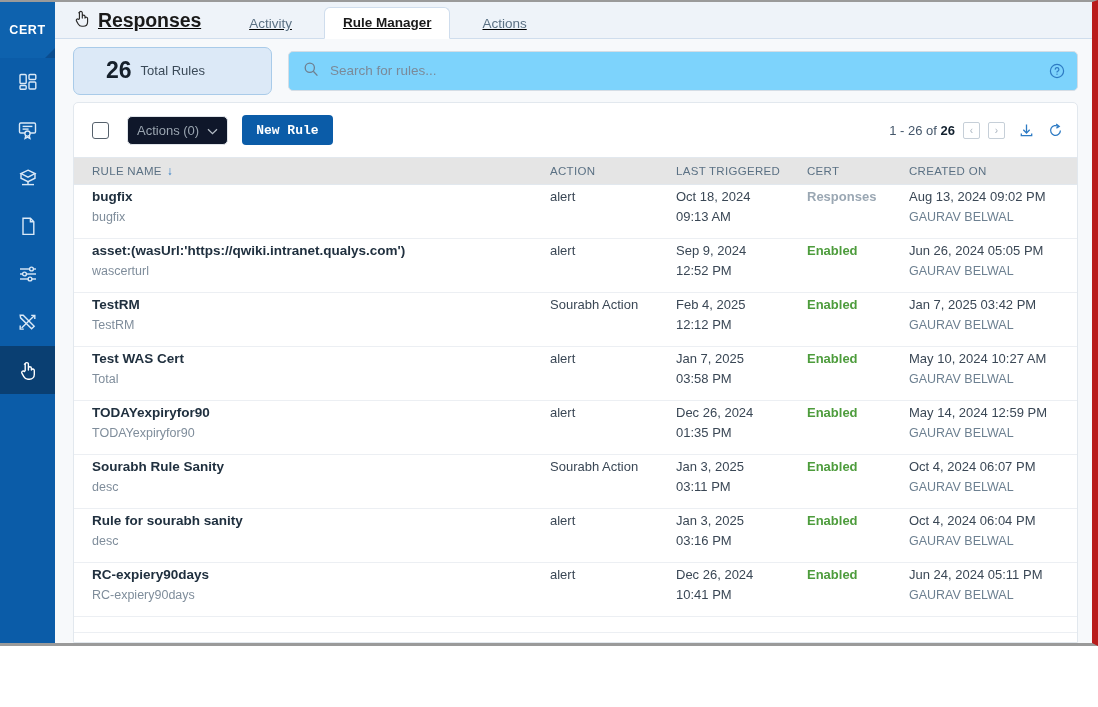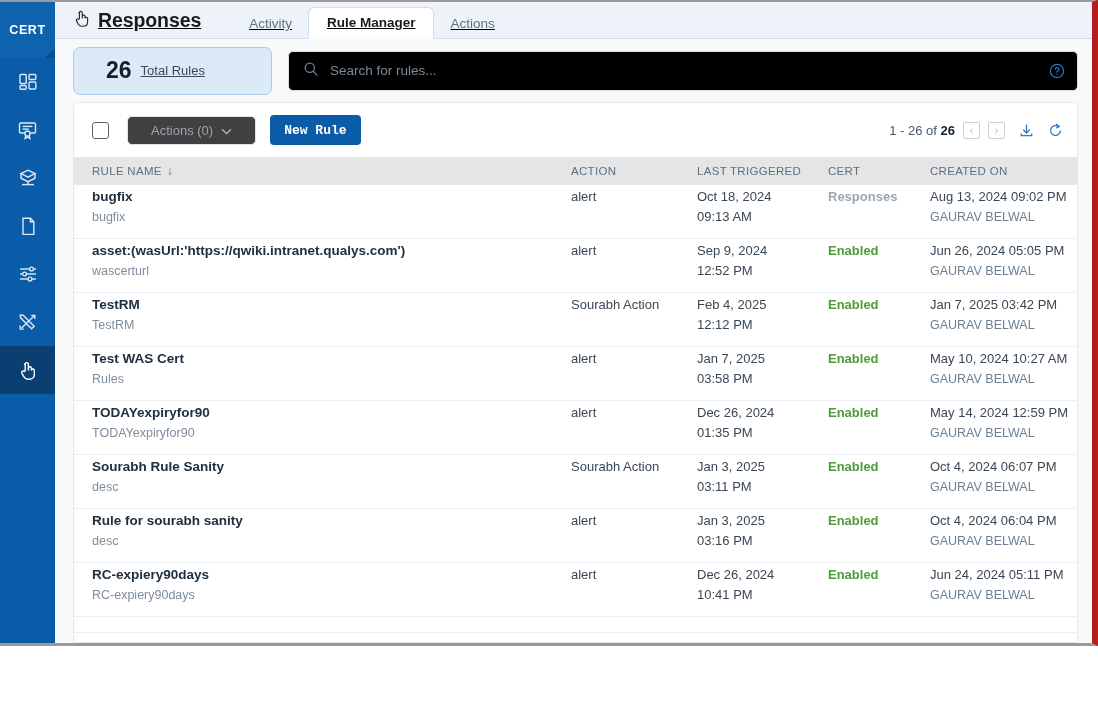--- a/index.html
+++ b/index.html
@@ -68,21 +68,21 @@
     height:1px; background:#cfdded;
   }
   .page-title-wrap {
     display: flex; align-items: center; gap: 8px;
     padding-bottom: 7px; margin-right: 32px;
   }
   .page-title {
     font-size: 19.5px; font-weight: bold; color: #1a1a1a;
     letter-spacing: -.1px;
   }
-  .tabs { display: flex; align-items: flex-end; gap: 0; height: 100%; }
+  .tabs { display: flex; align-items: flex-end; gap: 16px; height: 100%; }
   .tab {
     padding: 0 16px;
     height: 30px; line-height: 30px;
     font-size: 13.5px; color: #5b7184;
     cursor: pointer; position: relative;
     white-space: nowrap;
   }
   .tab.active {
     background: #ffffff; font-weight: bold; color: #1b1b1b;
     border: 1px solid #cfdded; border-bottom: 1px solid #ffffff;
@@ -103,24 +103,24 @@
   .stat-card {
     width: 199px; height: 48px;
     background: #dce9f7;
     border: 1px solid #a9cbe9;
     border-radius: 7px;
     display: flex; align-items: center; gap: 9px;
     padding-left: 32px;
     cursor: pointer;
   }
   .stat-num { font-size: 23px; font-weight: bold; color: #16202b; }
-  .stat-label { font-size: 13px; color: #3b4a58; text-decoration: underline; }
+  .stat-label { font-size: 13px; color: #3b4a58; }
   .searchbar {
     flex: 1 1 auto; height: 40px;
-    background: #000000;
+    background: #7dd3fc;
     border: 1px solid #d5dde5;
     border-radius: 5px;
     display: flex; align-items: center;
     padding: 0 12px 0 14px;
     gap: 11px;
   }
   .search-input {
     flex: 1 1 auto; border: none; outline: none;
     font-family: "Liberation Sans", sans-serif;
     font-size: 13.5px; color: #5b6b7b; background: transparent;
@@ -142,23 +142,23 @@
     display: flex; align-items: center;
     padding: 0 13px 0 18px;
   }
   .cbox {
     width: 17px; height: 17px;
     border: 1.5px solid #56616c; border-radius: 3px;
     background: #fff; cursor: pointer; flex: 0 0 auto;
   }
   .btn-actions {
     margin-left: 18px;
-    height: 29px; padding: 0 23px;
+    height: 29px; padding: 0 9px;
     border: 1px solid #dfe4e9; border-radius: 5px;
-    background: #404040; color: #9aa5b0;
+    background: #0f172a; color: #9aa5b0;
     font-size: 13px;
     display: flex; align-items: center; gap: 8px;
     cursor: pointer;
   }
   .btn-new {
     margin-left: 14px;
     height: 30px; padding: 0 14px;
     background: #0b5ca8; border: none; border-radius: 4px;
     color: #fff; font-size: 13px; font-weight: bold;
     font-family: Liberation Mono, monospace;
@@ -193,21 +193,21 @@
   .tbody { flex: 1 1 auto; min-height: 0; overflow: hidden; }
   .row {
     display: flex; align-items: flex-start;
     border-bottom: 1px solid #eceff3;
     padding: 3px 0 12px 18px;
     cursor: pointer;
   }
   .row:first-child { border-top: none; }
 
   .c-name  { width: 458px; flex: 0 0 458px; padding-right: 12px; }
-  .c-act   { width: 126px; flex: 0 0 126px; margin-left: 21px; }
+  .c-act   { width: 126px; flex: 0 0 126px; }
   .c-trig  { width: 131px; flex: 0 0 131px; }
   .c-state { width: 102px; flex: 0 0 102px; }
   .c-crt   { flex: 1 1 auto; }
 
   .rule-name {
     font-size: 13.5px; font-weight: bold; color: #20303f;
     line-height: 17px; word-break: break-all;
   }
   .rule-desc { font-size: 12.5px; color: #7f8d9b; margin-top: 4px; line-height: 16px; }
   .cell-txt { font-size: 13px; color: #3a4755; line-height: 18px; }
@@ -452,21 +452,21 @@
               <div class="state enabled">Enabled</div>
             </div>
             <div class="c-crt">
               <div class="cell-txt">Jan 7, 2025 03:42 PM</div>
               <div class="owner">GAURAV BELWAL</div>
             </div>
           </div>
           <div class="row">
             <div class="c-name">
               <div class="rule-name">Test WAS Cert</div>
-              <div class="rule-desc">Rules</div>
+              <div class="rule-desc">Total</div>
             </div>
             <div class="c-act">
               <div class="cell-txt">alert</div>
             </div>
             <div class="c-trig">
               <div class="cell-txt">Jan 7, 2025</div>
               <div class="cell-sub">03:58 PM</div>
             </div>
             <div class="c-state">
               <div class="state enabled">Enabled</div>

